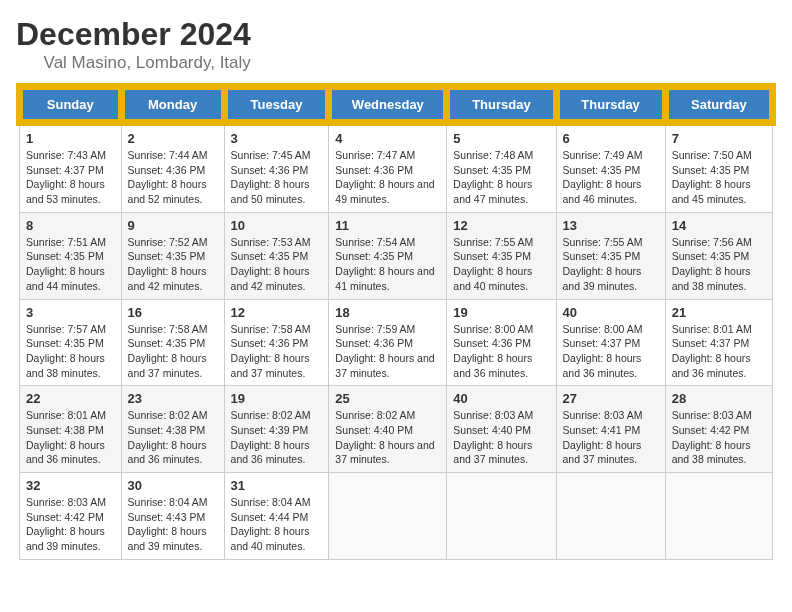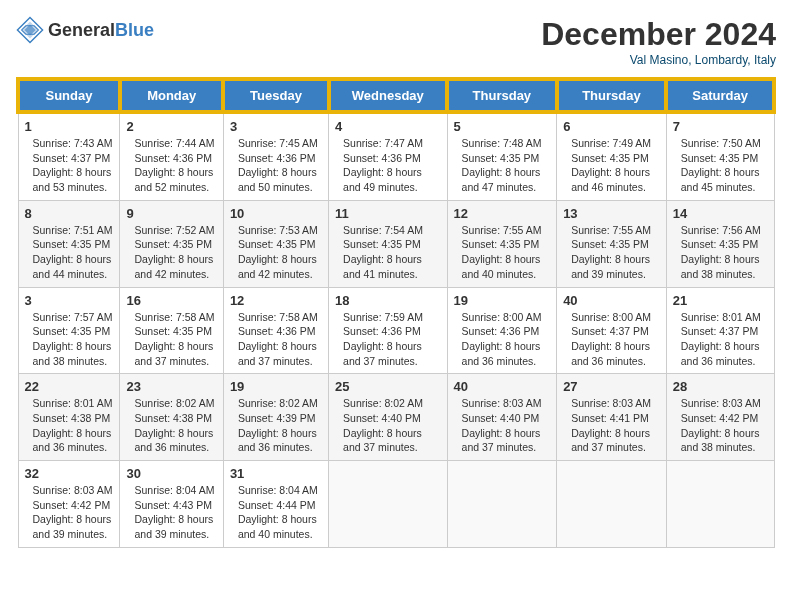--- a/index.html
+++ b/index.html
@@ -27,35 +27,35 @@
     }
     .title-area {
       text-align: right;
     }
     .main-title {
       font-size: 32px;
       font-weight: bold;
       color: #333;
     }
     .sub-title {
-      font-size: 12px;
-      color: #0c4a6e;
+      font-size: 17px;
+      color: #737373;
     }
     table {
       width: 100%;
       border-collapse: collapse;
       font-size: 11px;
     }
     thead tr th {
       background-color: #3a7fc1;
       color: #fff;
       padding: 7px 6px;
       font-size: 13px;
       font-weight: bold;
-      border: 4px solid #eab308;
+      border: 7px solid #eab308;
     }
     tbody tr td {
       border: 1px solid #ccc;
       vertical-align: top;
       padding: 5px 6px;
       min-height: 70px;
       background: #fff;
     }
     tbody tr:nth-child(even) td {
       background: #f5f5f5;
@@ -64,43 +64,29 @@
       font-size: 13px;
       font-weight: bold;
       color: #333;
       display: block;
       margin-bottom: 2px;
     }
     .day-info {
       font-size: 10.5px;
       color: #333;
       line-height: 1.4;
-      margin-left: 8px;
     }
     .empty-cell {
       background: #f9f9f9 !important;
     }
   </style>
 </head>
 <body>
 
 <div class="header-area">
-  <div class="logo">
-    <svg class="logo-icon" viewBox="0 0 40 40" xmlns="http://www.w3.org/2000/svg">
-      <polygon points="20,2 38,20 20,38 2,20" fill="none" stroke="#3a7fc1" stroke-width="2"></polygon>
-      <polygon points="20,8 32,20 20,32 8,20" fill="#3a7fc1" opacity="0.3"></polygon>
-      <polygon points="14,14 26,14 32,20 26,26 14,26 8,20" fill="none" stroke="#3a7fc1" stroke-width="1.5"></polygon>
-      <polygon points="20,12 28,20 20,28 12,20" fill="#3a7fc1" opacity="0.6"></polygon>
-    </svg>
-    <div>
-      <div>
-        <span style="font-size:18px;font-weight:bold;color:#333;">General</span><span style="font-size:18px;font-weight:bold;color:#3a7fc1;">Blue</span>
-      </div>
-    </div>
-  </div>
   <div class="title-area">
     <div class="main-title">December 2024</div>
     <div class="sub-title">Val Masino, Lombardy, Italy</div>
   </div>
 </div>
 
 <table>
   <thead>
     <tr>
       <th>Sunday</th>

